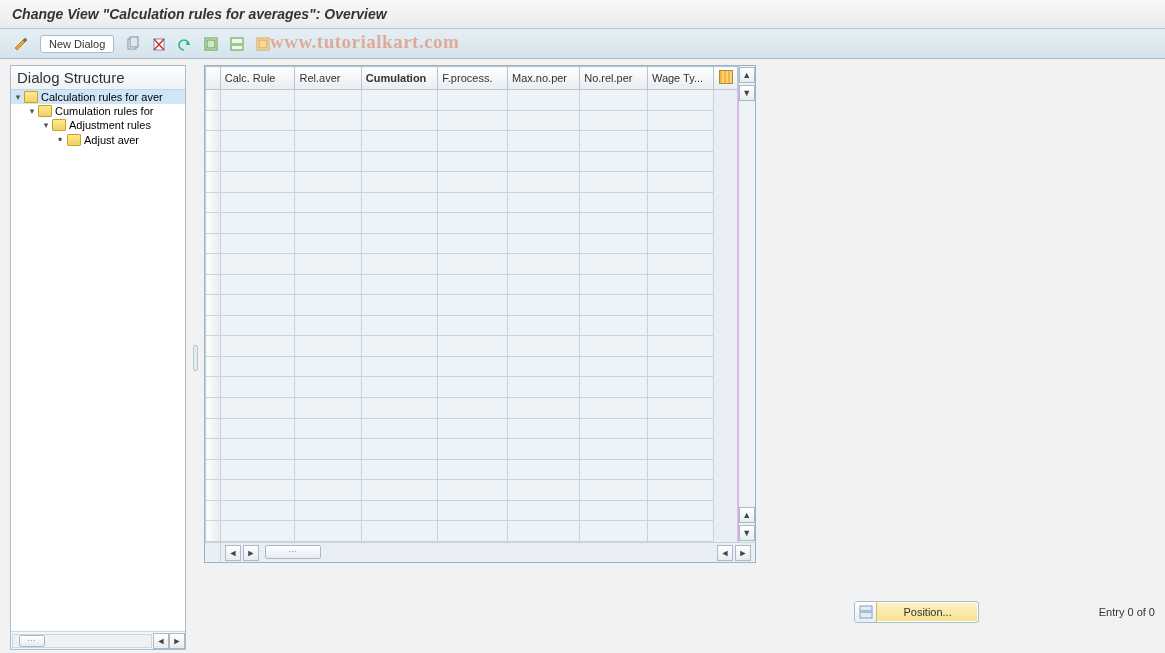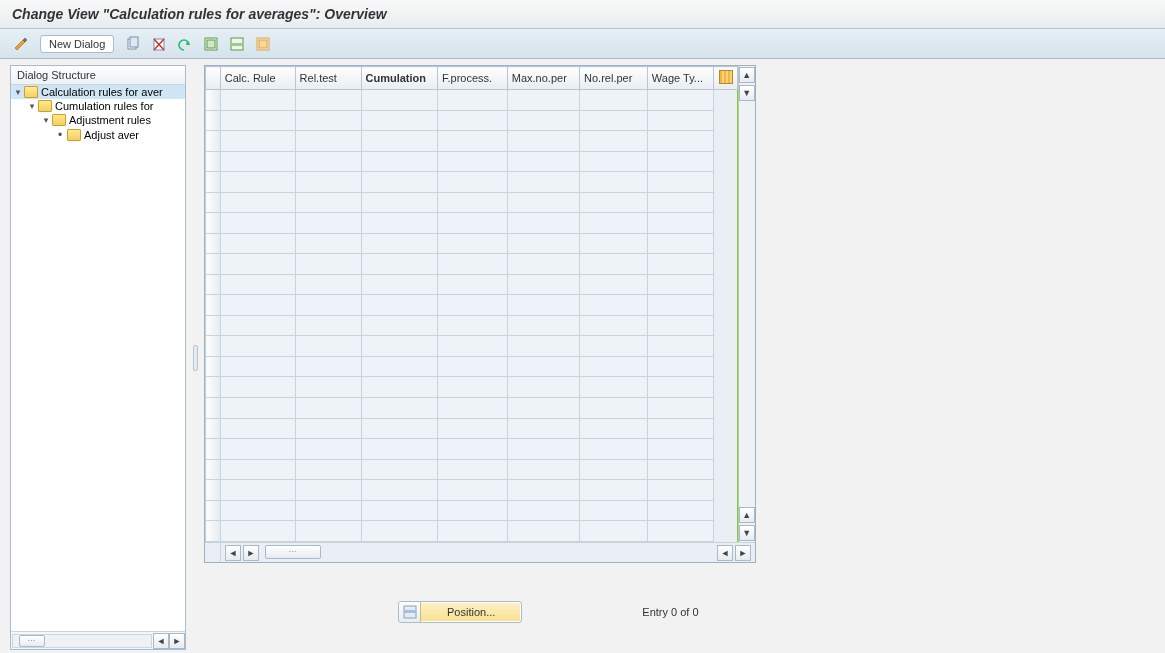--- a/index.html
+++ b/index.html
@@ -75,21 +75,21 @@
       background: #fff;
       border: 1px solid #a8bccb;
       display: flex;
       flex-direction: column;
       position: relative;
     }
     .tree-header {
       background: linear-gradient(to bottom, #fefefe, #eef2f5);
       border-bottom: 1px solid #c8d4de;
       padding: 3px 6px;
-      font-size: 11px;
+      font-size: 15px;
       color: #333;
     }
     .tree-body {
       flex: 1;
       overflow: hidden;
       font-size: 11px;
     }
     .tree-node {
       display: flex;
       align-items: center;
@@ -144,21 +144,21 @@
     }
     
     .table-area {
       flex: 1;
       position: relative;
     }
     .table-frame {
       width: 552px;
       height: 498px;
       border: 1px solid #9cb1c2;
-      background: #84cc16;
+      background: #f0abfc;
       display: flex;
       flex-direction: column;
     }
     .table-wrapper {
       flex:1;
       display:flex;
     }
     .grid {
       border-collapse: collapse;
       table-layout: fixed;
@@ -220,20 +220,21 @@
     }
     .hscroll-row .flex { flex:1; }
     
     .footer-row {
       position: absolute;
       top: 536px;
       left: 0;
       width: 100%;
       display:flex;
       align-items:center;
+      justify-content:flex-end;
     }
     .position-btn {
       margin-left: 194px;
       display:flex; align-items:center;
       border: 1px solid #a8bccb;
       background: linear-gradient(#fdf2c6,#f7e08e);
       border-radius: 3px;
       height: 22px;
       cursor:pointer;
       box-shadow: inset 0 0 0 1px #fff;
@@ -291,20 +292,21 @@
         <rect x="2" y="2" width="12" height="12" fill="#eef6ec" stroke="#5a9a4a"></rect>
         <rect x="2" y="7" width="12" height="3" fill="#9cc98e"></rect>
       </svg>
   </span>
   <span class="icon-btn">
     <svg width="16" height="16">
         <rect x="2" y="2" width="12" height="12" fill="#fceedd" stroke="#d6a24b"></rect>
         <rect x="4" y="4" width="8" height="8" fill="#f5d89a" stroke="#d6a24b"></rect>
       </svg>
   </span>
+  <div class="watermark">www.tutorialkart.com</div>
 </div>
 
 <div class="main">
 
   <div class="tree-panel">
     <div class="tree-header">Dialog Structure</div>
     <div class="tree-body">
       <div class="tree-node selected" style="padding-left:2px">
         <span class="caret">▾</span>
         <span class="folder-icon folder-open"></span>
@@ -341,21 +343,21 @@
 
   <div class="table-area">
     <div class="table-frame">
       <div class="table-wrapper">
         <table class="grid" id="grid">
           <thead>
             <tr id="header-row">
               <th class="corner"></th>
 
             <th style="width: 78px;">Calc. Rule</th>
-                <th style="width: 70px;">Rel.test</th>
+                <th style="width: 70px;">Rel.aver</th>
                 <th style="width: 78px; font-weight: bold;">Cumulation</th>
                 <th style="width: 72px;">F.process.</th>
                 <th style="width: 74px;">Max.no.per</th>
                 <th style="width: 70px;">No.rel.per</th>
                 <th style="width: 68px;">Wage Ty...</th>
                 <th class="config-col"><span class="config-icon"></span></th>
               </tr>
           </thead>
           <tbody id="grid-body">
 

